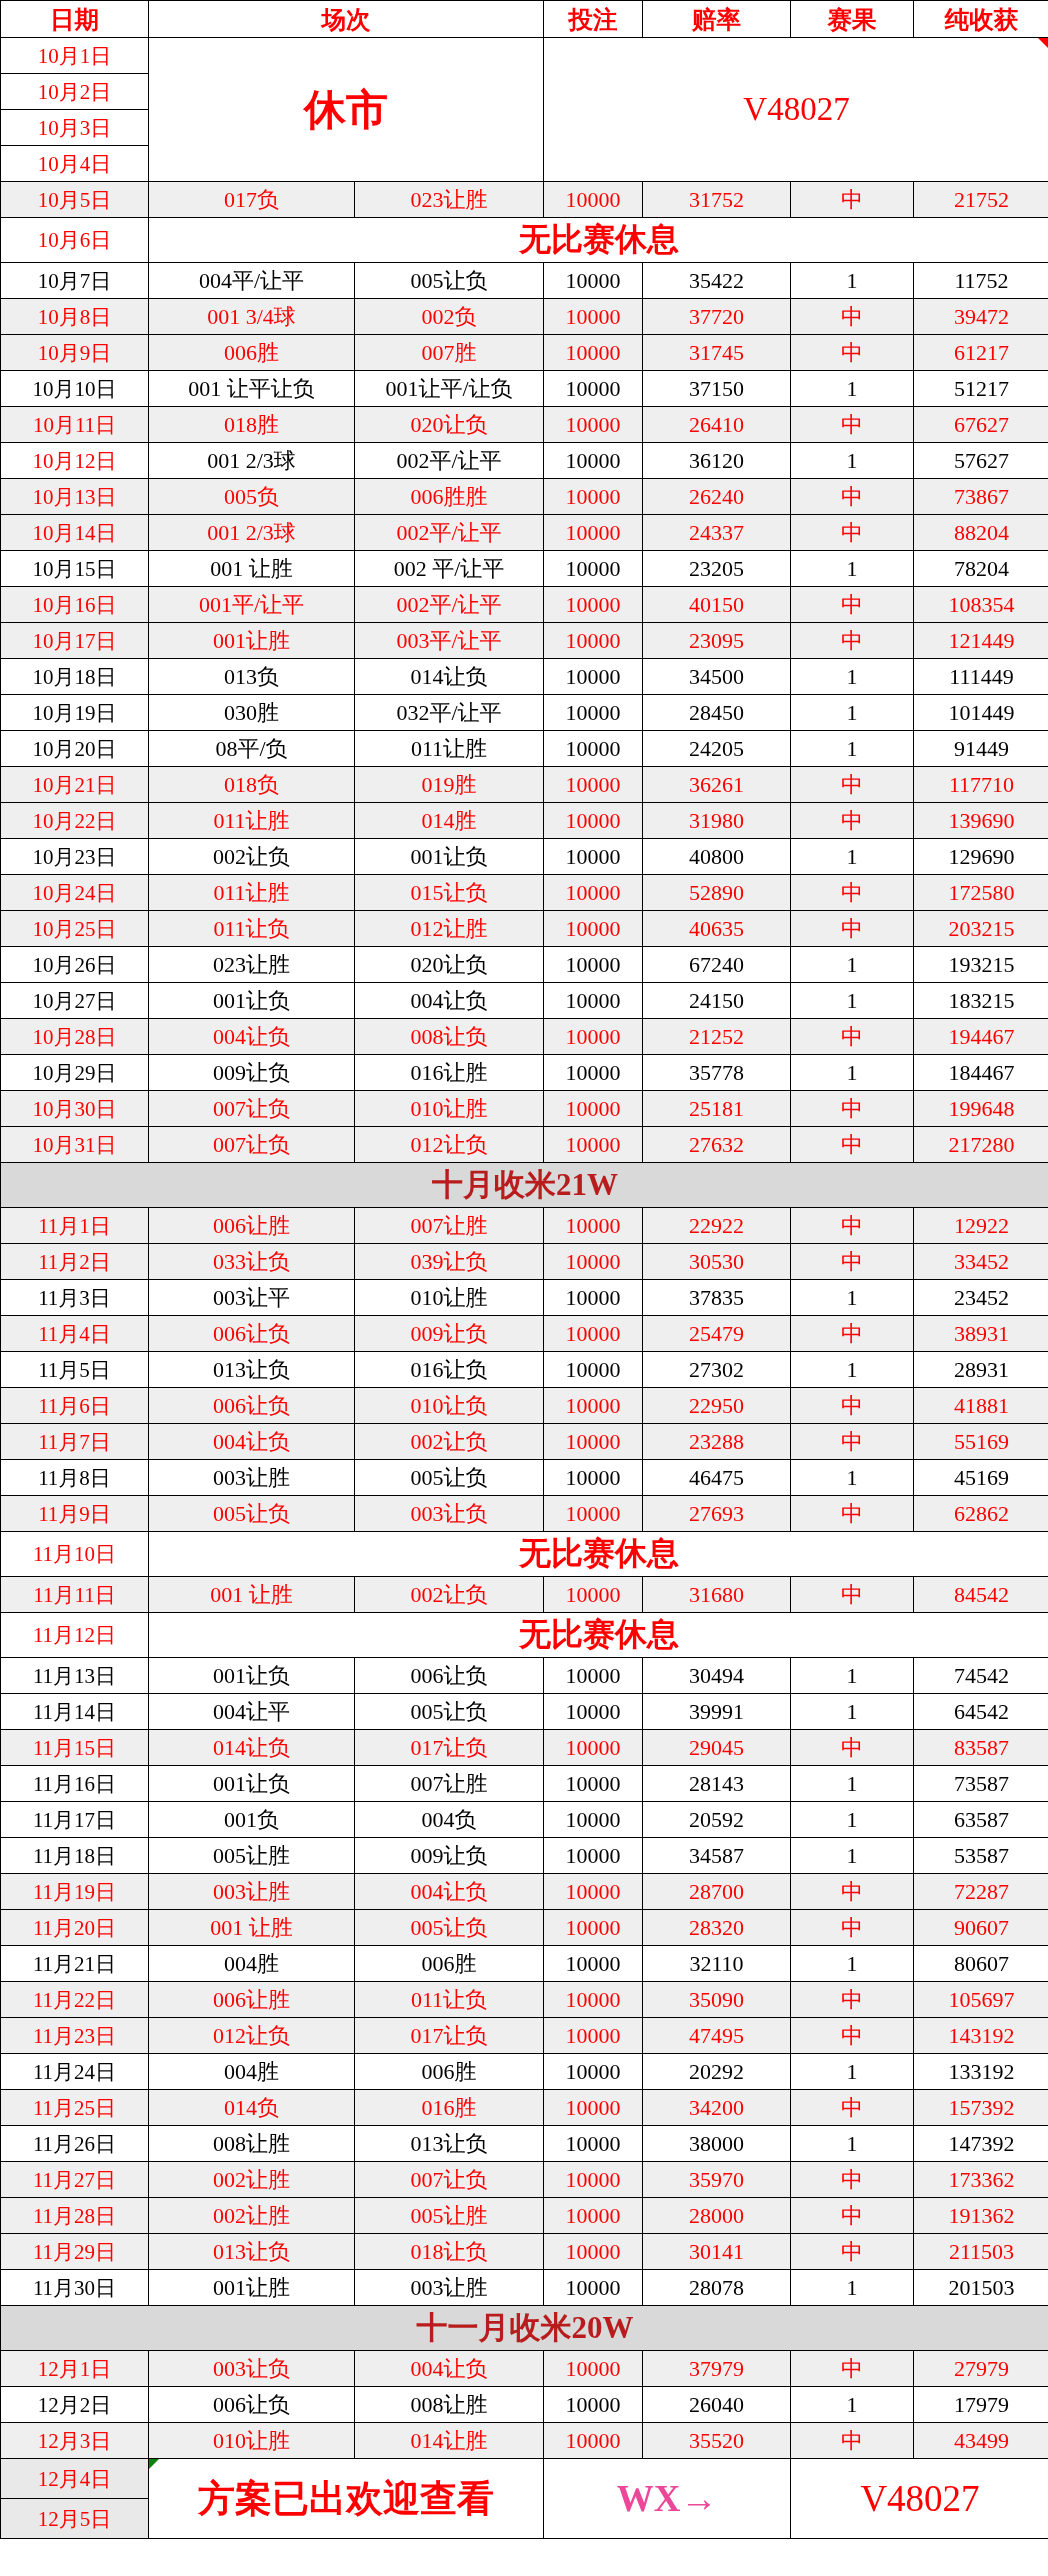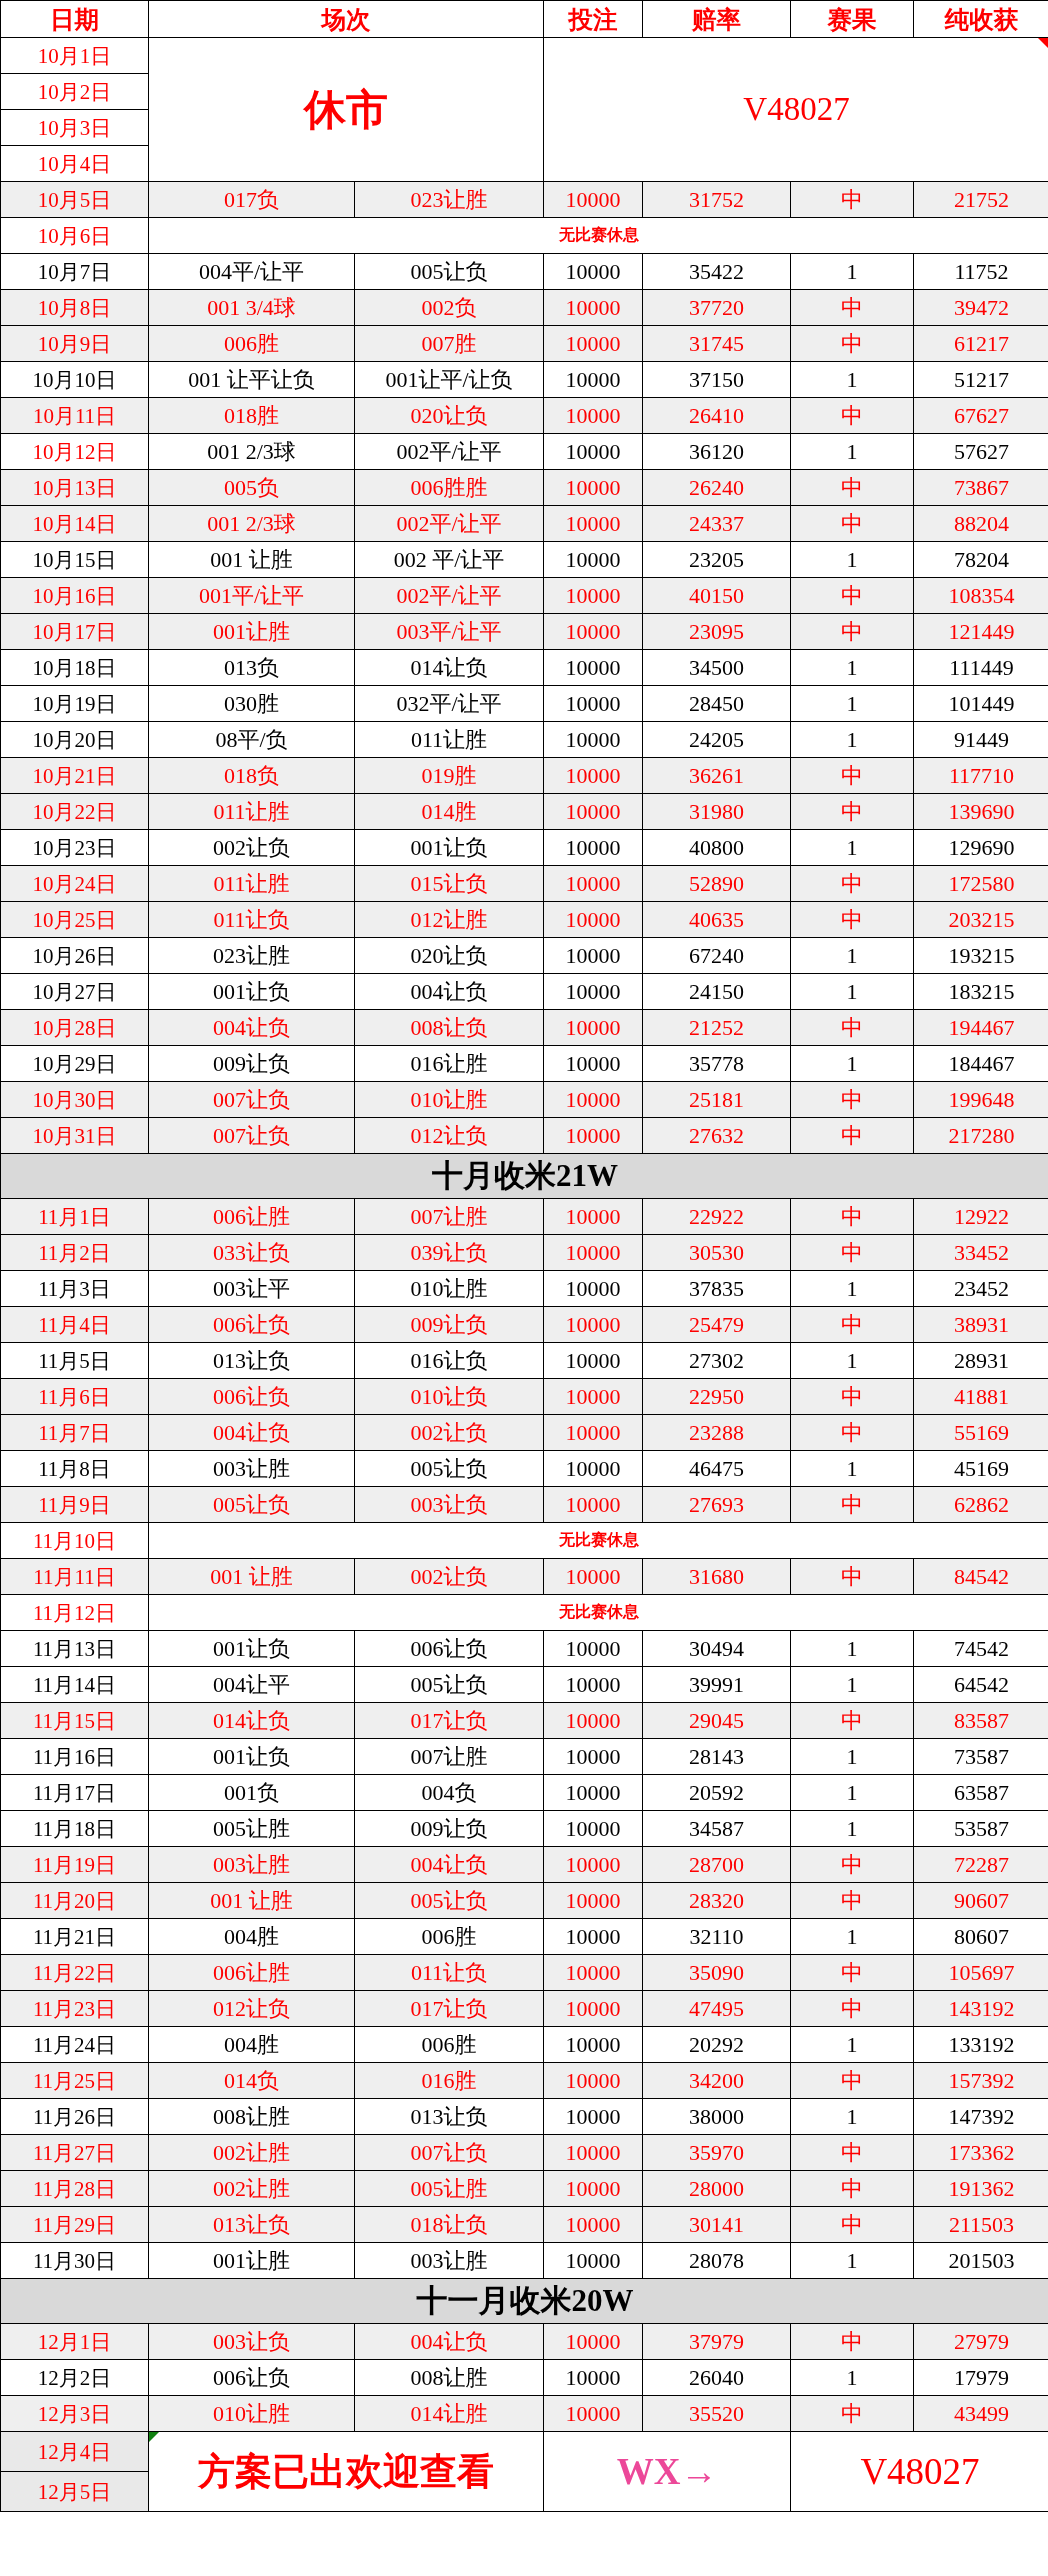--- a/index.html
+++ b/index.html
@@ -11,23 +11,23 @@
   .grid thead tr{height:37px;margin-top:36px;}
   .grid th{color:#fe0000;font-weight:bold;font-size:24.5px;background:#ffffff;border-bottom:1.8px solid #000;font-family:"DejaVu Sans","Liberation Sans",sans-serif;}
   tr.r{height:36px;font-size:22px;}
   tr.win td{background:#efefef;color:#fe0000;}
   tr.lose td{background:#ffffff;color:#000000;}
   td.date{font-size:21px;}
   td.date.red{color:#fe0000;}
   td.date.black{color:#000000;}
   tr.rest{height:36px;padding-left:24px;}
   tr.rest td{border-top:1.8px solid #000;border-bottom:1.8px solid #000;background:#fff;}
-  tr.rest td.rest-cell{color:#fe0000;font-size:16px;font-weight:bold;margin-top:18px;}
+  tr.rest td.rest-cell{color:#fe0000;font-size:32px;font-weight:bold;margin-top:18px;}
   tr.summary{height:45px;}
-  tr.summary td{background:#d9d9d9;color:#000000;font-weight:bold;font-size:31px;border-top:1.8px solid #000;border-bottom:1.8px solid #000;}
+  tr.summary td{background:#d9d9d9;color:#b91c1c;font-weight:bold;font-size:31px;border-top:1.8px solid #000;border-bottom:1.8px solid #000;}
   tr.closed{height:36px;}
   td.closed-cell{font-size:42px;color:#fe0000;font-weight:bold;background:#fff;border-bottom:1.8px solid #000;}
   td.contact-cell{font-size:33px;color:#fe0000;background:#fff;position:relative;border-bottom:1.8px solid #000;}
   tr.closed td.date{background:#fff;}
   .red-corner{position:absolute;top:0;right:0;width:0;height:0;border-top:11.8px solid #fe0000;border-left:11.8px solid transparent;}
   .green-corner{position:absolute;top:0;left:0;width:0;height:0;border-top:10px solid #108010;border-right:10px solid transparent;}
   tr.bottom{height:40px;padding-left:30px;}
   tr.bottom td.date{background:#e9e9e9;}
   td.notice-cell{font-size:37px;color:#fe0000;font-weight:bold;background:#fff;position:relative;border-top:1.8px solid #000;}
   td.wx-cell{font-size:37px;color:#ec4899;font-weight:bold;background:#fff;border-top:1.8px solid #000;}

